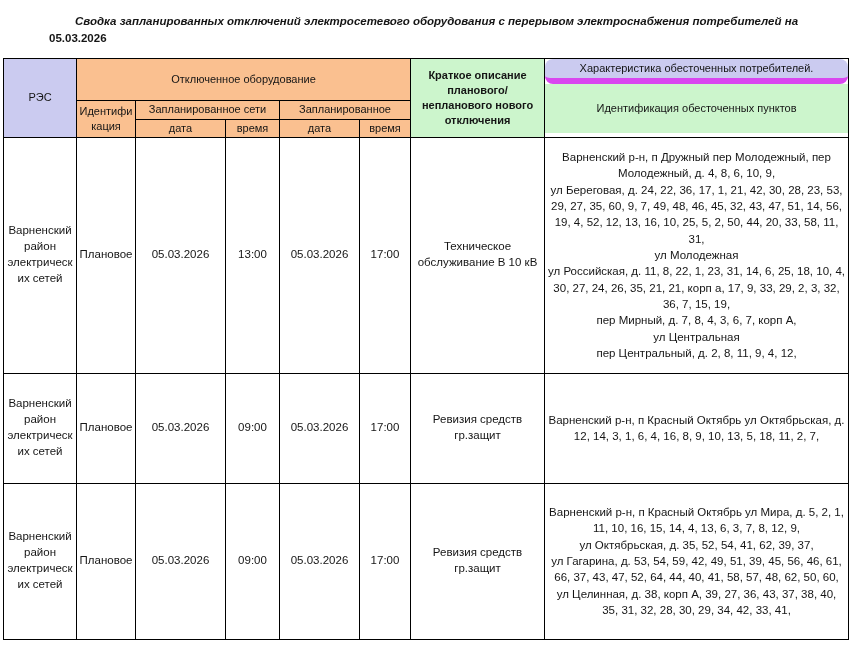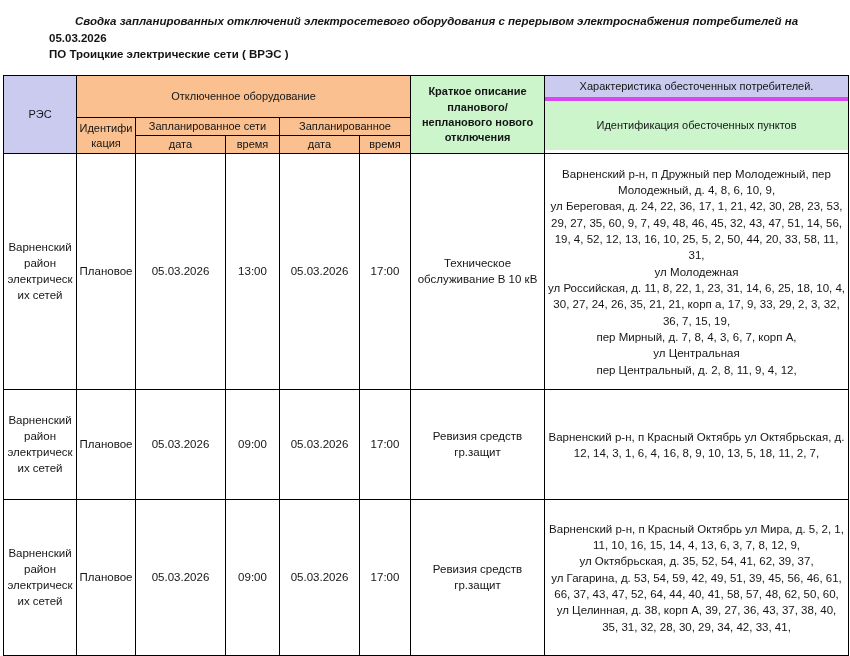--- a/index.html
+++ b/index.html
@@ -49,39 +49,39 @@
   tr.drow1 { height: 236px; }
   tr.drow2 { height: 110px; }
   tr.drow3 { height: 156px; }
 
   th.stack { padding: 0; vertical-align: top; }
   .stack-inner { display: flex; flex-direction: column; height: 74px; }
   .stack-top {
     background: var(--header_blue, #cbcbf0);
     height: 25px; flex: 0 0 25px;
     display: flex; align-items: center; justify-content: center;
-    border-bottom: 4px solid #d946ef;
+    border-bottom: 6px solid #d946ef;
     font-size: 11px;
+    border-radius: 8px;
   }
   .stack-bottom {
     background: var(--header_green, #ccf5cc);
     flex: 1 1 auto;
     display: flex; align-items: center; justify-content: center;
     font-size: 11px;
   }
   td.points-cell { padding: 2px 3px; line-height: 1.42; margin-left: 31px; }
   td.desc-cell   { padding: 3px 2px; }
 </style>
 </head>
 <body>
 
 <div class="title-block">
   <div class="title-line first">Сводка запланированных отключений электросетевого оборудования с перерывом электроснабжения потребителей на</div>
   <div class="title-line">05.03.2026</div>
-  <div class="title-line">ПО Троицкие электрические сети ( ВРЭС )</div>
 </div>
 
 <table class="report">
   <colgroup>
     <col style="width:73px">
       <col style="width:59px">
       <col style="width:90px">
       <col style="width:54px">
     <col style="width:80px">
       <col style="width:51px">

